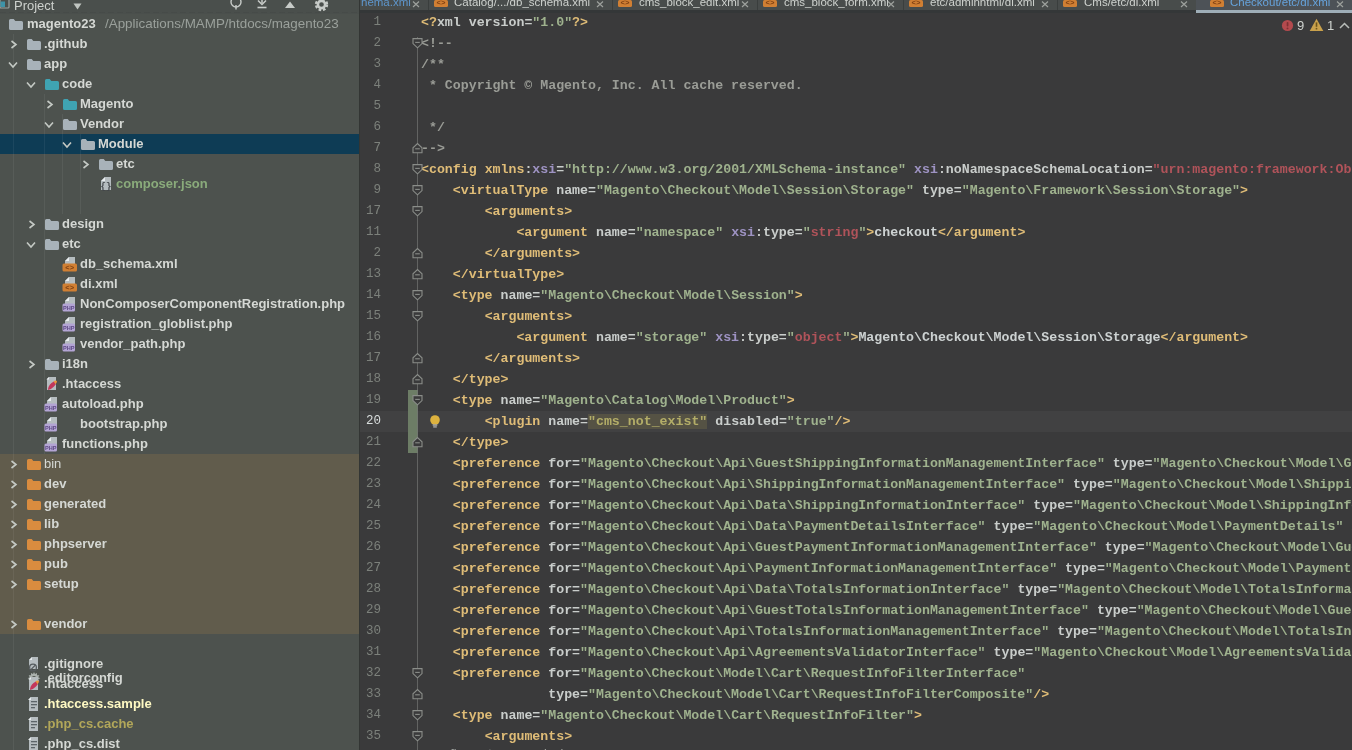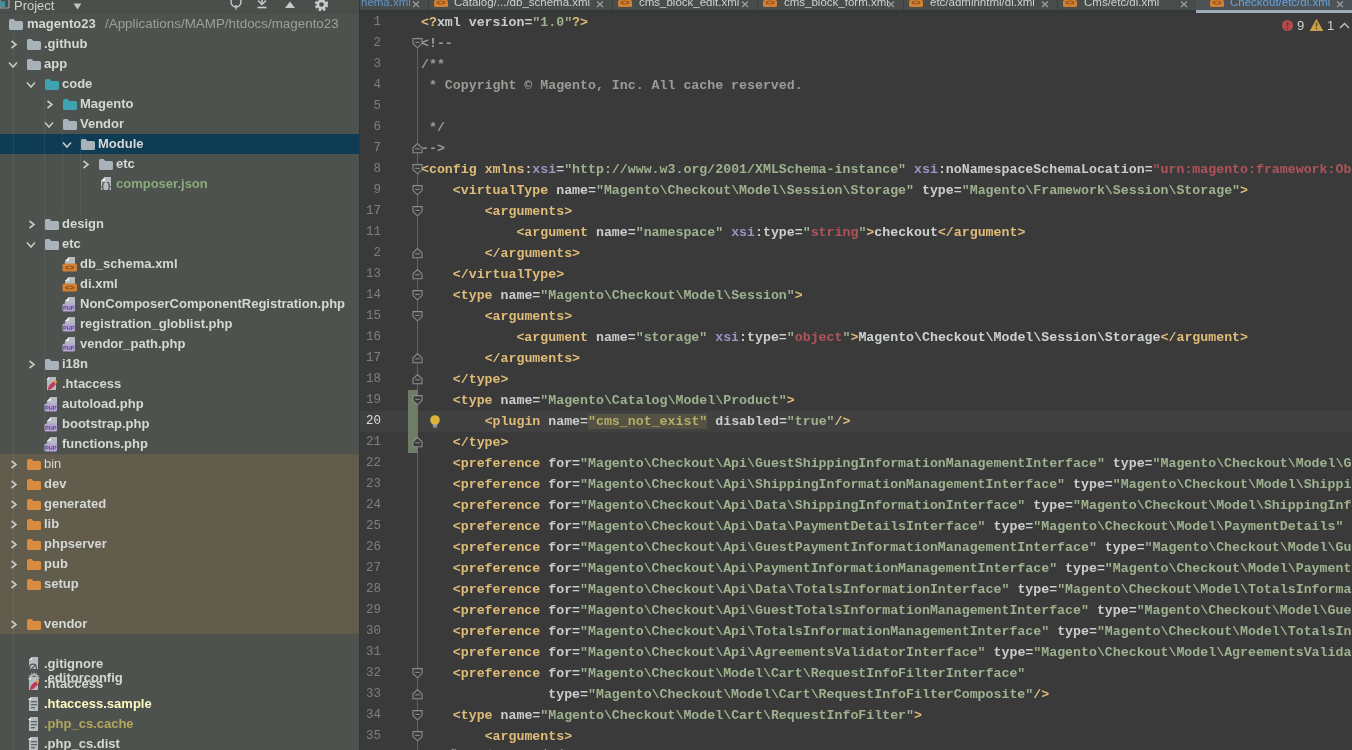--- a/index.html
+++ b/index.html
@@ -225,21 +225,21 @@
         </svg></span>
       <span class="abs tl" style="left:62px;color:#d5d8d4;font-weight:bold">autoload.php</span>
     </div>
     <div class="abs" style="left:0;top:414px;width:360px;height:20px">
       <span class="abs" style="left:44px;top:2px;width:16px;height:16px"><svg width="16" height="16" viewBox="0 0 16 16" style="">
           <path d="M7 1 h6 v9 h-10 v-5 z" fill="#b5bcbf"></path>
           <path d="M7 1 v4 h-4 z" fill="#e8ecee"></path>
           <rect x="0.5" y="7.5" width="12.5" height="8" rx="1.5" fill="#b3a4d4"></rect>
           <text x="6.75" y="14" font-family="Liberation Sans, sans-serif" font-size="5.6" font-weight="bold" fill="#5f4a86" text-anchor="middle">PHP</text>
         </svg></span>
-      <span class="abs tl" style="left:62px;color:#d5d8d4;font-weight:bold">bootstrap.php</span>
+      <span class="abs tl" style="left:80px;color:#d5d8d4;font-weight:bold">bootstrap.php</span>
     </div>
     <div class="abs" style="left:0;top:434px;width:360px;height:20px">
       <span class="abs" style="left:44px;top:2px;width:16px;height:16px"><svg width="16" height="16" viewBox="0 0 16 16" style="">
           <path d="M7 1 h6 v9 h-10 v-5 z" fill="#b5bcbf"></path>
           <path d="M7 1 v4 h-4 z" fill="#e8ecee"></path>
           <rect x="0.5" y="7.5" width="12.5" height="8" rx="1.5" fill="#b3a4d4"></rect>
           <text x="6.75" y="14" font-family="Liberation Sans, sans-serif" font-size="5.6" font-weight="bold" fill="#5f4a86" text-anchor="middle">PHP</text>
         </svg></span>
       <span class="abs tl" style="left:62px;color:#d5d8d4;font-weight:bold">functions.php</span>
     </div>

